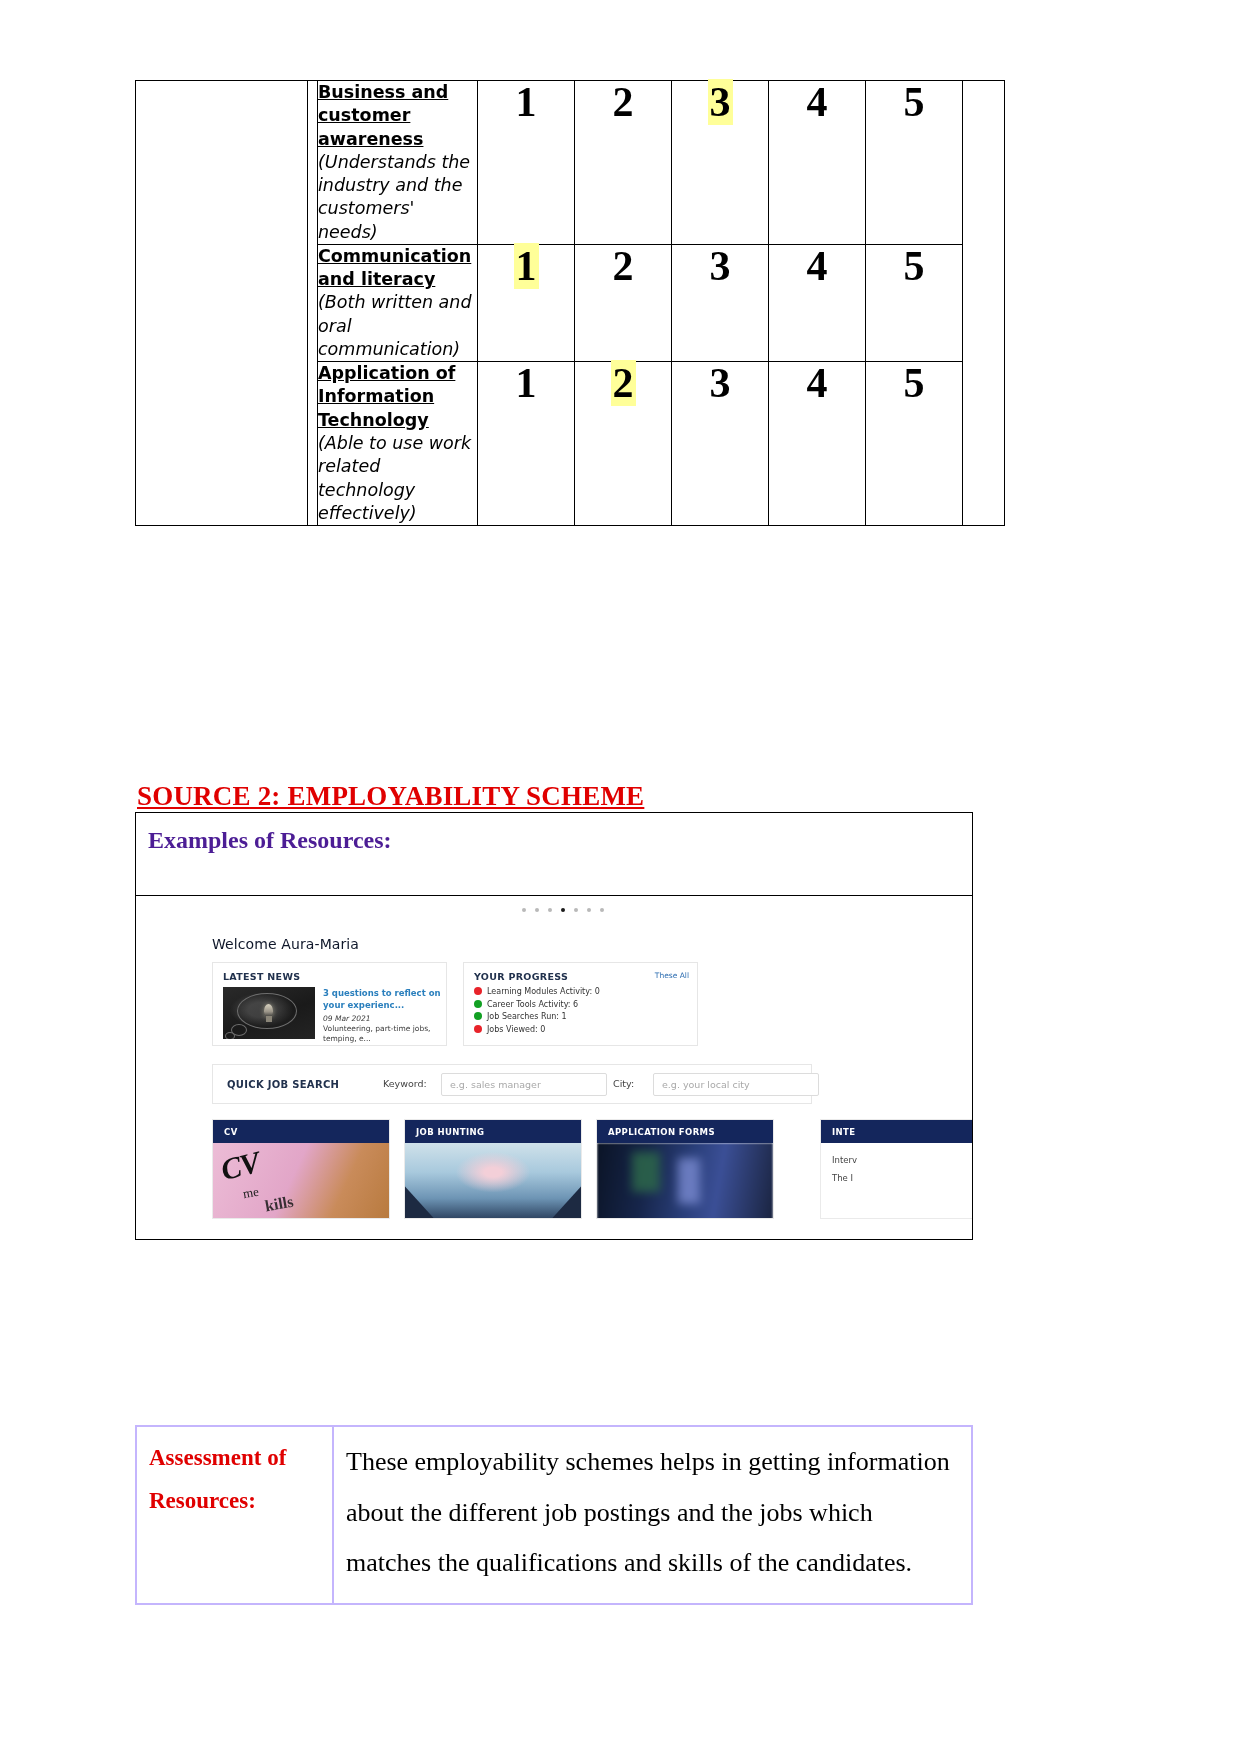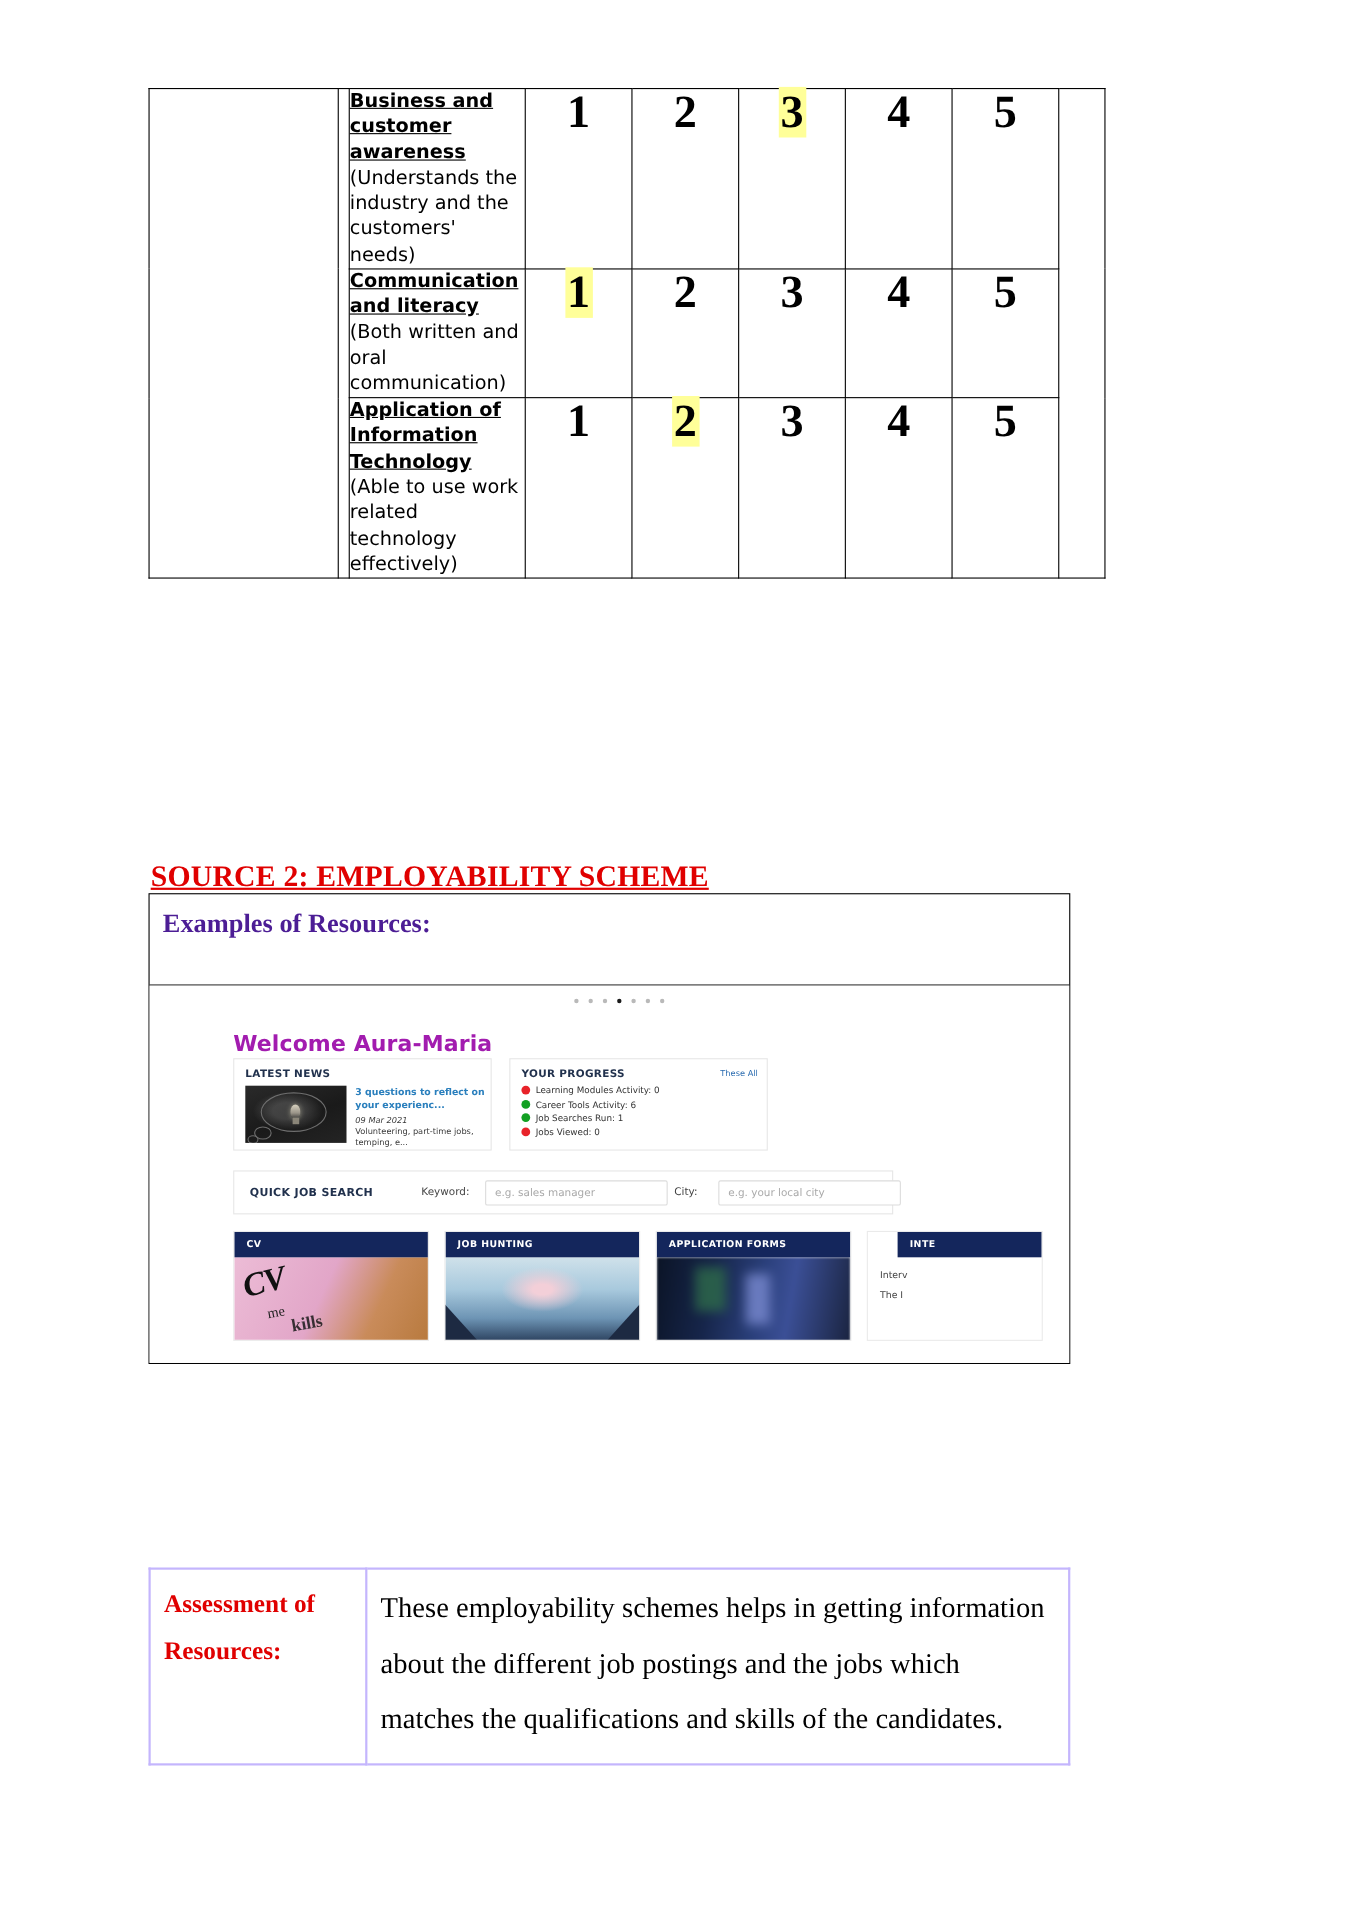--- a/index.html
+++ b/index.html
@@ -42,21 +42,21 @@
     padding: 6px 6px 6px 8px;
     font-family: "DejaVu Sans", sans-serif;
     font-size: 17.5px;
     line-height: 1.33;
     color: #000;
   }
   .crit-title {
     font-weight: bold;
     text-decoration: underline;
   }
-  .crit-sub { font-weight: normal; }
+  .crit-sub { font-weight: normal; font-style: italic; }
 
   .num-cell {
     text-align: center;
     font-family: "Liberation Serif", serif;
     font-size: 42px;
     font-weight: bold;
     line-height: 1;
     padding-top: 12px;
     color: #000;
   }
@@ -124,23 +124,23 @@
     width: 4px; height: 4px;
     border-radius: 50%;
     background: #b9b9b9;
   }
   .cdot.active { background: #1b1b1b; }
 
   .welcome {
     position: absolute;
     left: 76px;
     top: 40px;
-    font-size: 20px;
-    font-weight: bold;
-    color: #a21caf;
+    font-size: 14px;
+    font-weight: normal;
+    color: #0f172a;
     letter-spacing: 0.1px;
   }
 
   .panel {
     position: absolute;
     background: #fff;
     border: 1px solid #e6e6e6;
     box-sizing: border-box;
   }
   .panel-news     { left: 76px;  top: 66px;  width: 235px; height: 84px; }
@@ -277,21 +277,21 @@
     width: 178px;
     height: 100px;
     background: #fff;
     border: 1px solid #eaeaea;
     box-sizing: border-box;
     overflow: hidden;
   }
   .tile:nth-child(1) { left: 0px; }
   .tile:nth-child(2) { left: 192px; }
   .tile:nth-child(3) { left: 384px; }
-  .tile:nth-child(4) { left: 576px; width: 160px; padding-left: 27px; }
+  .tile:nth-child(4) { left: 608px; width: 160px; }
   .tile-head {
     height: 23px;
     background: #14265c;
     color: #fff;
     font-size: 8.5px;
     font-weight: bold;
     letter-spacing: 0.4px;
     padding: 7px 0 0 11px;
     box-sizing: border-box;
     position: relative;

